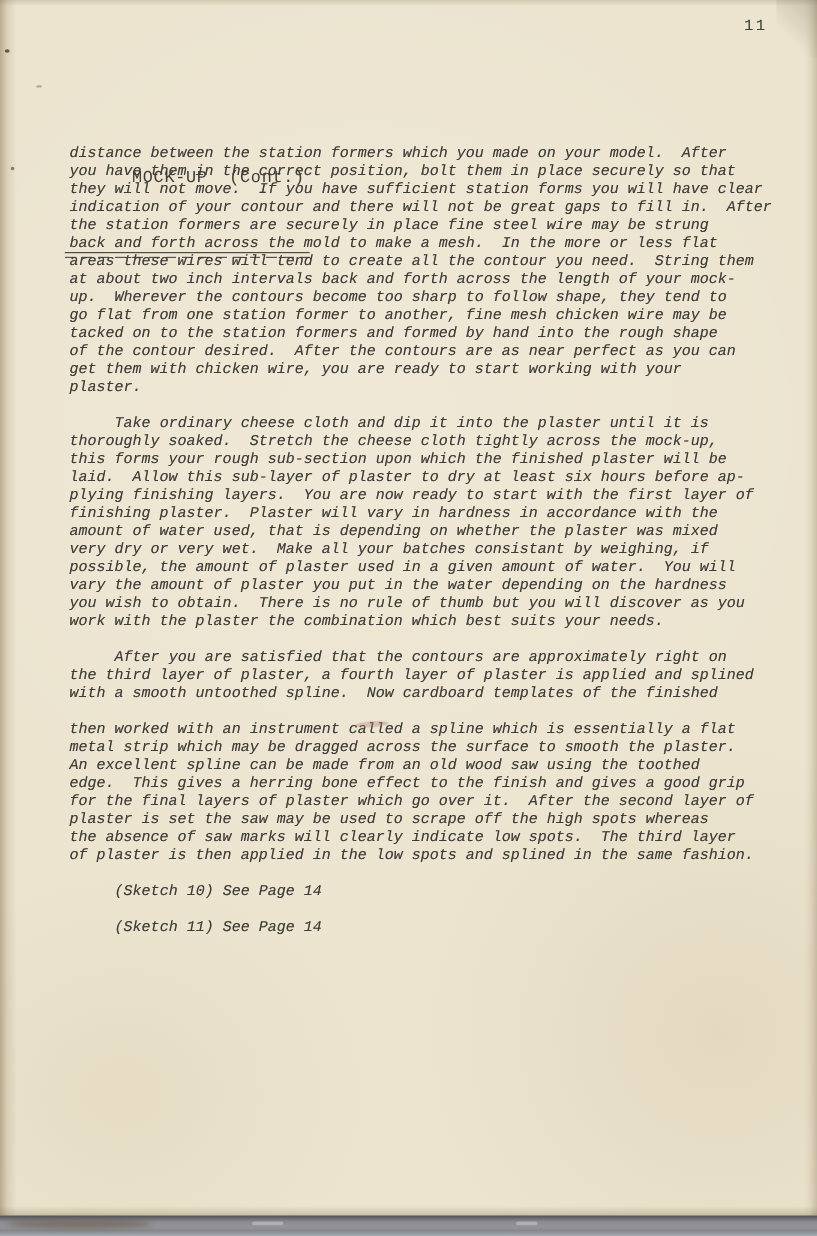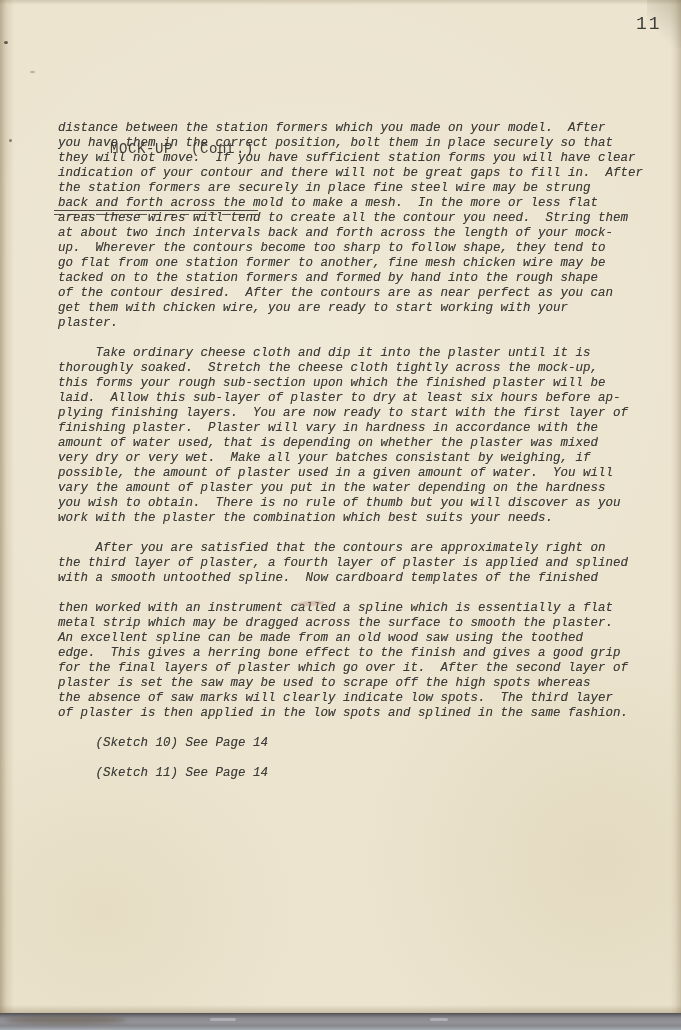--- a/index.html
+++ b/index.html
@@ -65,24 +65,23 @@
     background: rgba(205,210,214,0.5);
     border-radius: 2px;
   }
   .desk-notch.n1 { left: 210px; width: 26px; }
   .desk-notch.n2 { left: 430px; width: 18px; }
 
   
   .page-number {
     position: absolute;
     left: 620px; top: 14px;
-    font-size: 18px;
+    font-size: 13px;
     letter-spacing: 2px;
     color: #3d3c38;
-    margin-left: 16px;
   }
   .heading {
     position: absolute;
     left: 56px; top: 86px;
     margin: 0;
     font-size: 14px;
     font-weight: normal;
     letter-spacing: 0.6px;
     color: #3d3c38;
     white-space: pre;

